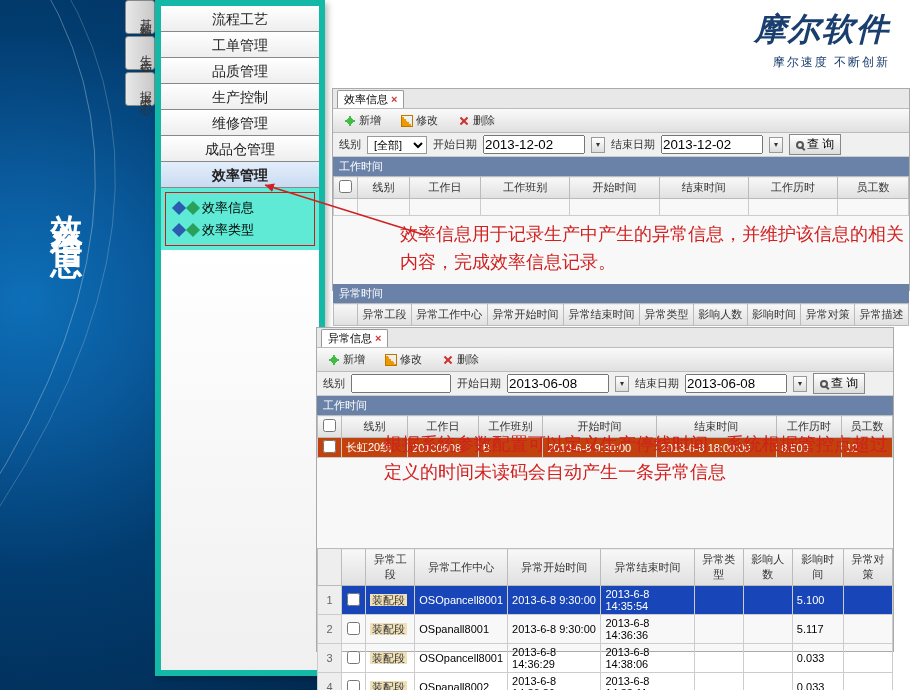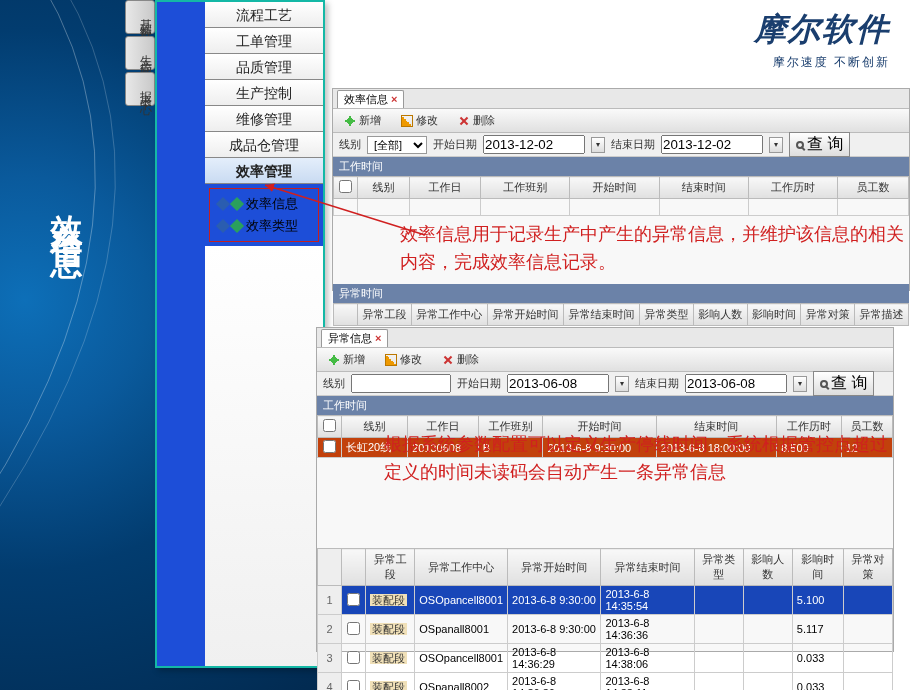--- a/index.html
+++ b/index.html
@@ -3,21 +3,21 @@
 <meta charset="utf-8">
 <style>
   * { margin: 0; padding: 0; box-sizing: border-box; font-family: "Microsoft YaHei", SimSun, Arial, sans-serif; }
   body { width: 920px; height: 690px; overflow: hidden; position: relative; background: #fff; }
   .bg-blue { position: absolute; top: 0; left: 0; width: 325px; height: 690px;
     background: radial-gradient(circle at 25px 300px, #0d6fb8 0%, #0a5a9c 25%, #023c6f 55%, #022a50 100%); z-index: 1; }
   .bg-curve { position: absolute; top: 0; left: 0; width: 180px; height: 690px; z-index: 2; pointer-events: none; }
   .page-title { position: absolute; top: 190px; left: 45px; z-index: 5; color: #fff; font-size: 32px; font-weight: bold; writing-mode: vertical-rl; letter-spacing: 10px; }
   .nav-col { position: absolute; top: 0; left: 125px; width: 30px; display: flex; flex-direction: column; z-index: 10; }
   .nav-tab { width: 30px; background: linear-gradient(to right,#e8e8e8,#c8c8c8); border: 1px solid #888; border-radius: 3px; font-size: 12px; color: #333; writing-mode: vertical-rl; text-align: center; padding: 8px 0; margin-bottom: 2px; letter-spacing: 4px; cursor: pointer; }
-  .menu-panel { position: absolute; top: 0; left: 155px; width: 170px; background: #1d4ed8; border: 2px solid #14b8a6; z-index: 10; box-shadow: 3px 3px 6px rgba(0,0,0,0.25); padding-left: 48px;}
+  .menu-panel { position: absolute; top: 0; left: 155px; width: 170px; background: #5eead4; border: 6px solid #14b8a6; z-index: 10; box-shadow: 3px 3px 6px rgba(0,0,0,0.25);}
   .menu-item { height: 26px; line-height: 26px; text-align: center; font-size: 14px; color: #222; border-bottom: 1px solid #888; background: linear-gradient(#fff,#eee); cursor: pointer;}
   .menu-item.active { background: linear-gradient(#e4eefb,#c9dbf2); font-weight: bold;}
   .submenu { border: 1px solid #c42020; margin: 4px; padding: 4px 8px; }
   .submenu-item { display: flex; align-items: center; font-size: 13px; height: 22px; cursor: pointer; gap:4px;}
   .diamond { width: 10px; height: 10px; transform: rotate(45deg); display: inline-block; }
   .d-blue { background: #2a5db0; }
   .d-green { background: #2aa05d; }
   .brand { position: absolute; top: 8px; right: 30px; text-align: right; z-index: 20;}
   .brand-logo { font-size: 32px; font-weight: bold; color: #1a3e6e; font-style: italic; letter-spacing: 2px;}
   .brand-sub { font-size: 12px; color: #1a3e6e; letter-spacing: 2px; margin-top: 2px;}
@@ -32,21 +32,21 @@
   .tico { width: 12px; height: 12px; display:inline-block;}
   .ico-add{background:radial-gradient(circle,#4b4 40%,transparent 41%),linear-gradient(#4b4,#4b4) center/2px 10px no-repeat,linear-gradient(#4b4,#4b4) center/10px 2px no-repeat;}
   .ico-edit{background:linear-gradient(45deg,#e90 50%,transparent 50%);border:1px solid #b70;}
   .ico-del{background:linear-gradient(#c33,#c33) center/10px 2px no-repeat,linear-gradient(#c33,#c33) center/2px 10px no-repeat;transform:rotate(45deg);}
   .ico-search{border:2px solid #555;border-radius:50%;width:8px;height:8px;position:relative;}
   .ico-search:after{content:"";position:absolute;width:2px;height:5px;background:#555;bottom:-4px;right:-2px;transform:rotate(-45deg);}
   .filter-bar { height: 24px; display: flex; align-items: center; padding: 0 6px; gap: 6px; background: #f0f0f0; border-bottom: 1px solid #ccc;}
   .filter-bar label{font-size:11px;color:#333;}
   .filter-bar input[type=text], .filter-bar select{font-size:11px;height:18px;border:1px solid #999;padding:0 2px;background:#fff;}
   .dpk{width:102px;}
-  .btn-q{display:flex;align-items:center;gap:3px;border:1px solid #888;background:linear-gradient(#fff,#ddd);padding:1px 6px;font-size:16px;cursor:pointer;}
+  .btn-q{display:flex;align-items:center;gap:3px;border:1px solid #888;background:linear-gradient(#fff,#ddd);padding:1px 6px;font-size:12px;cursor:pointer;}
   .dpk-dd{width:14px;height:16px;border:1px solid #999;background:linear-gradient(#fff,#ddd);display:inline-flex;align-items:center;justify-content:center;font-size:8px;color:#333;cursor:pointer;}
   .gp-title{background:#6b82a8;color:#fff;font-size:11px;padding:2px 6px;}
   .grid { width: 100%; border-collapse: collapse; font-size: 11px; }
   .grid th{background:linear-gradient(#f8f8f8,#e0e0e0);border:1px solid #bbb;padding:3px 4px;font-weight:normal;color:#333;}
   .grid td{border:1px solid #ccc;padding:2px 4px;height:17px;}
   .grid .ck{width:24px;text-align:center;}
   .grid .rn{width:24px;text-align:center;background:#eee;color:#666;}
   .hrow td{background:#c2410c;color:#fff;}
   .hrow2 td{background:#1846b8;color:#fff;}
   .annot { position: absolute; z-index: 25; color: #d02020; font-size: 18px; line-height: 28px; pointer-events:none;}

